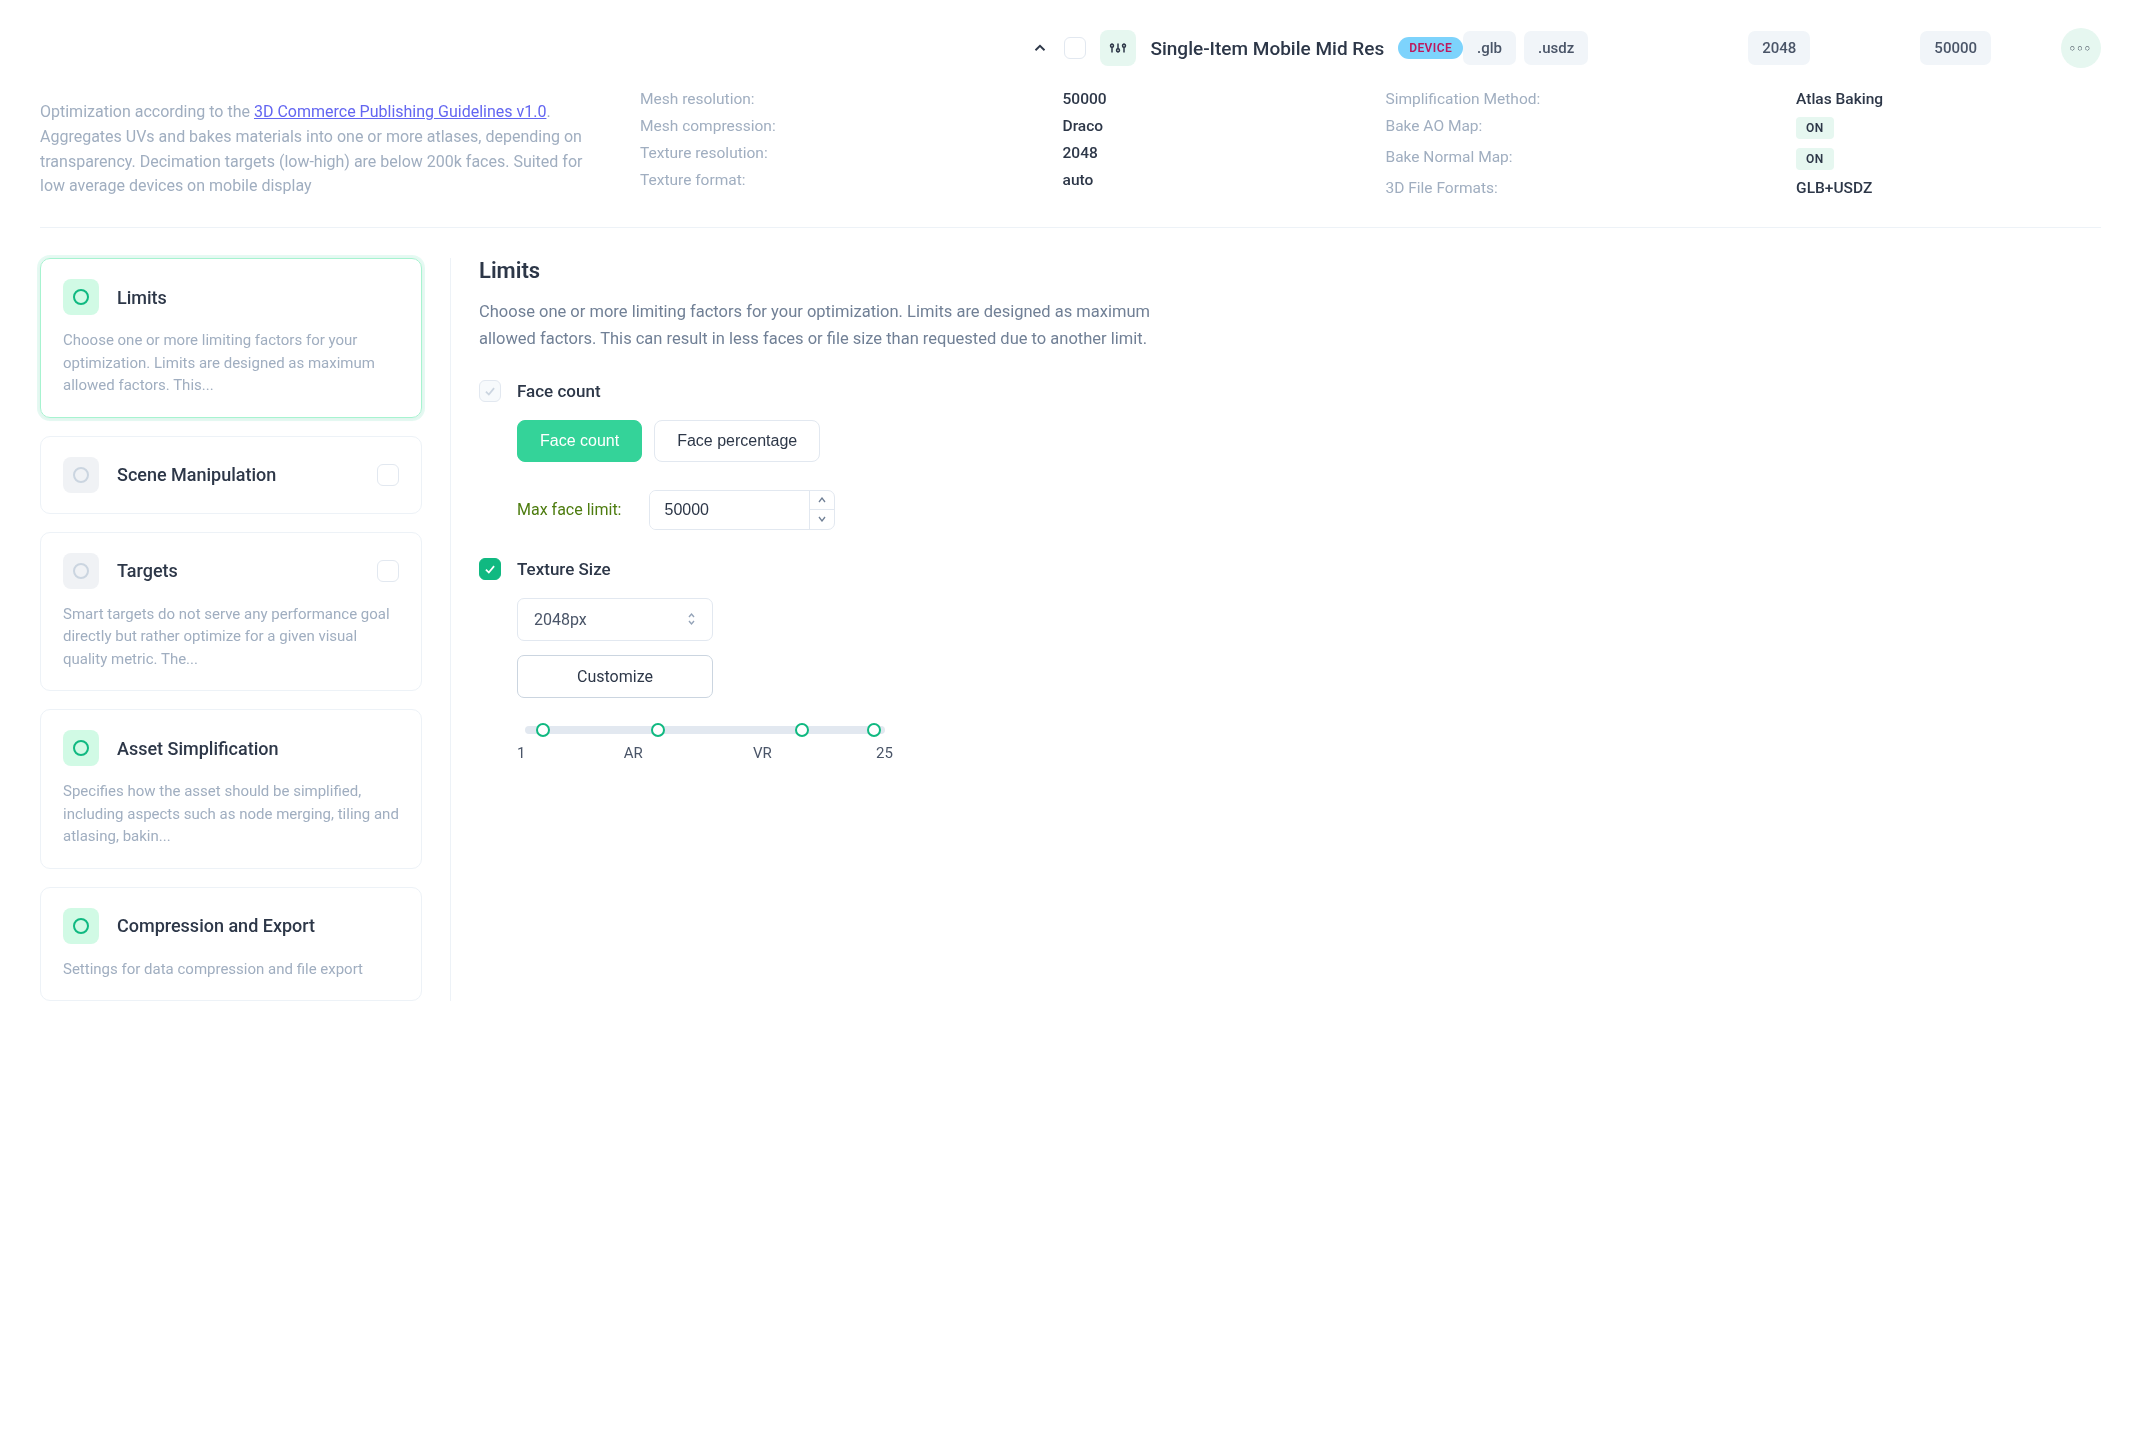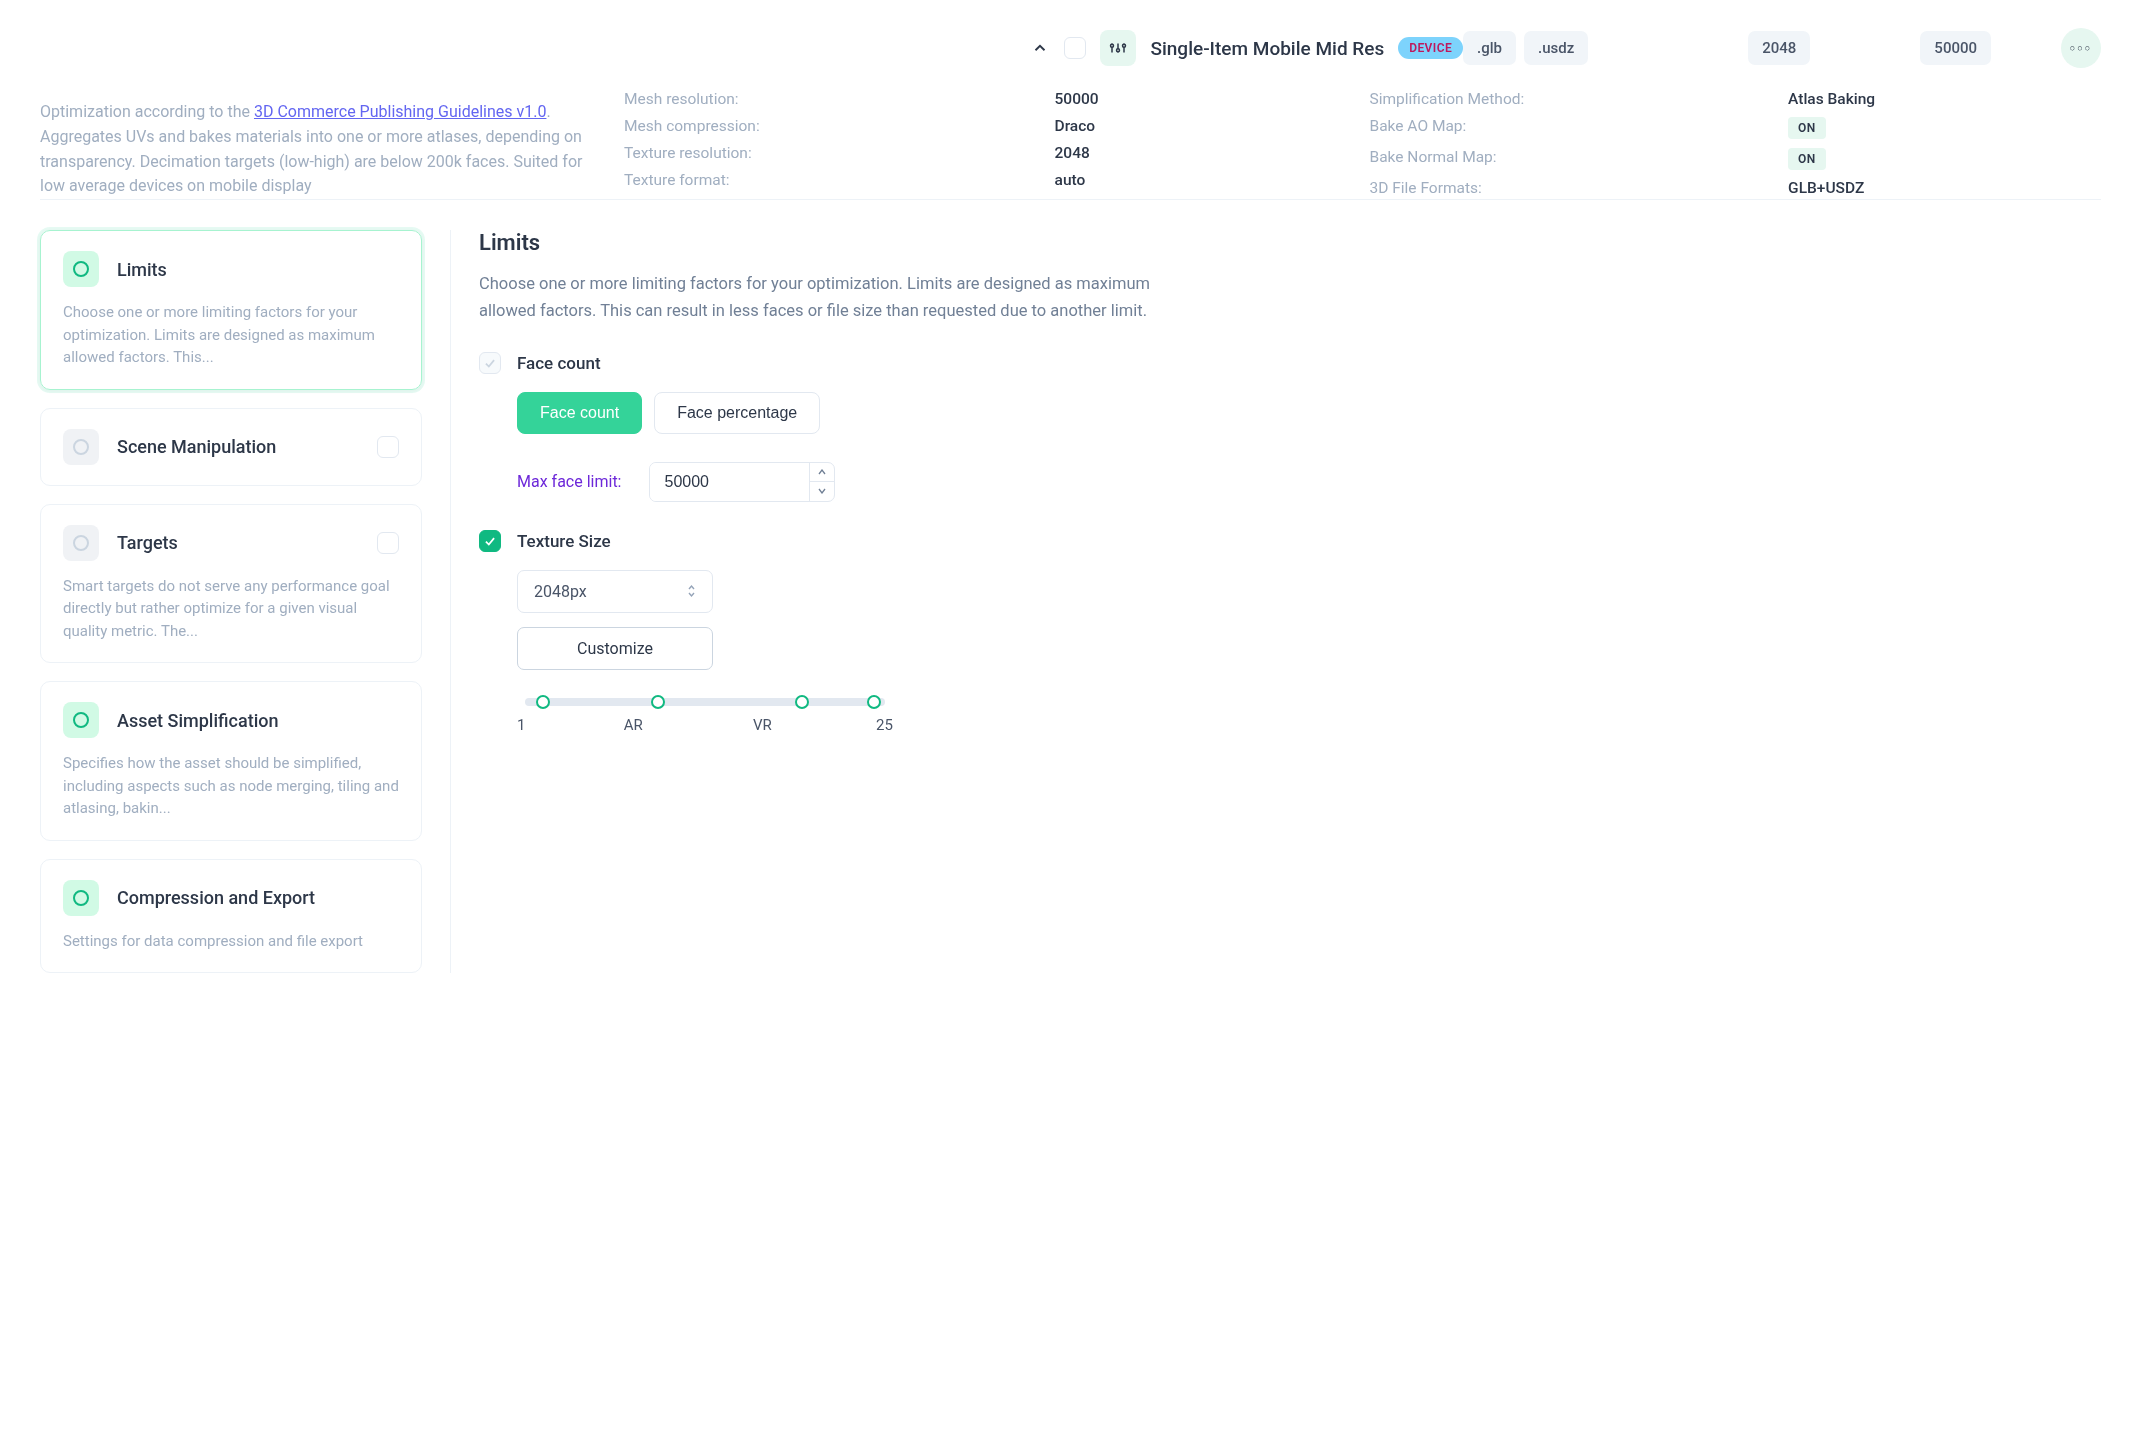--- a/index.html
+++ b/index.html
@@ -39,21 +39,22 @@
   }
   .pill-group { display:flex; gap:8px; }
   .pill-spacer { width: 140px; }
   .more-btn {
     width: 40px; height: 40px; border-radius: 50%; background: #e6f7f0; display:flex; align-items:center; justify-content:center; cursor:pointer;
     margin-left: 60px;
   }
   .more-btn::before { content:"○○○"; font-size:9px; letter-spacing:2px; color:#2d3748; font-weight:600; }
   .info-row {
     display: flex;
-    gap: 14px;
+    gap: 30px;
+    padding-bottom: 28px;
     border-bottom: 1px solid #edf2f7;
   }
   .desc {
     flex: 0 0 570px;
     color: #a0aec0;
     font-size: 16px;
     line-height: 1.55;
     padding-top: 14px;
   }
   .desc a { color: #6366f1; text-decoration: underline; }
@@ -120,21 +121,21 @@
   .chk.disabled { border-color:#e2e8f0; background:#f7fafc; }
   .chk.disabled .check { stroke:#cbd5e0; }
   .field-label { font-size:17px; font-weight:500; color:#2d3748; }
   .inset { margin-left:38px; margin-bottom: 28px; }
   .btn-row { display:flex; gap:12px; margin-bottom: 28px; }
   .btn {
     padding: 11px 22px; border-radius:8px; border:1.5px solid #e2e8f0; background:#fff; font-size:16px; cursor:pointer; font-weight:500; color:#2d3748;
   }
   .btn.primary { background:#34d399; border-color:#34d399; color:#fff; }
   .input-row { display:flex; align-items:center; gap:28px; }
-  .input-label { color:#6d28d9; font-size:16px; }
+  .input-label { color:#4d7c0f; font-size:16px; }
   .stepper {
     display:flex; border:1px solid #e2e8f0; border-radius:7px; overflow:hidden; width:186px;
   }
   .stepper input {
     border:none; padding:10px 14px; font-size:16px; width:100%; outline:none; color:#2d3748;
   }
   .stepper-btns { display:flex; flex-direction:column; border-left:1px solid #e2e8f0; }
   .step-btn {
     width:24px; height:19px; display:flex; align-items:center; justify-content:center; cursor:pointer; font-size:9px; color:#718096;
   }

